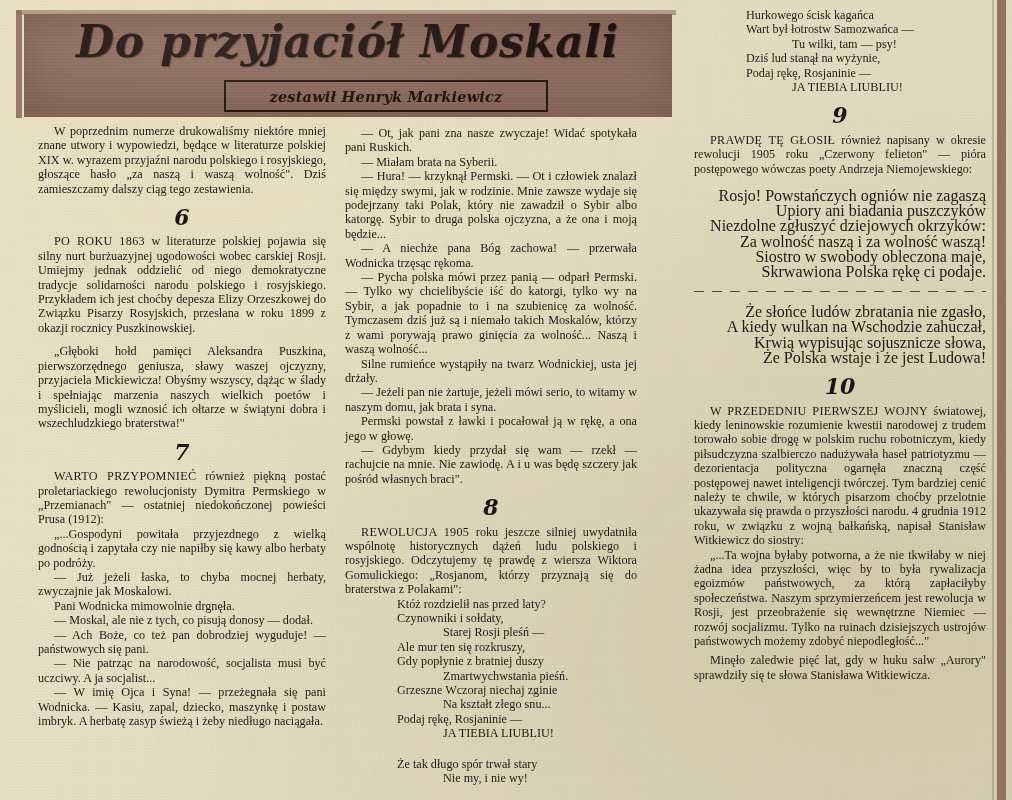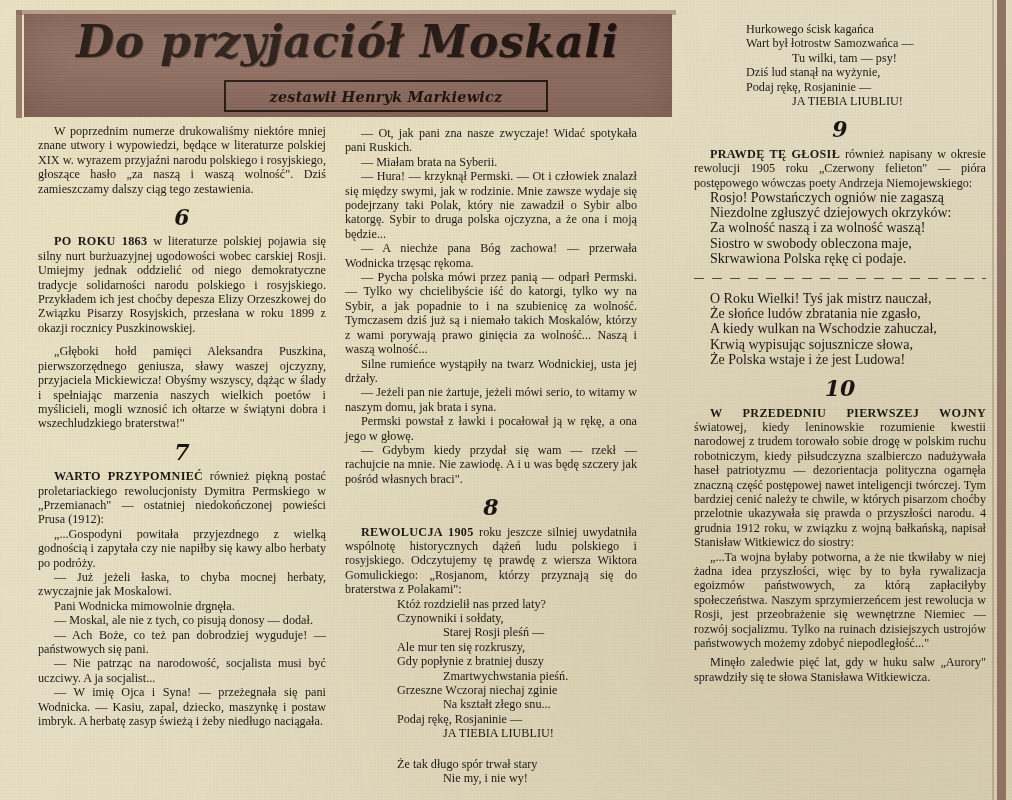--- a/index.html
+++ b/index.html
@@ -119,27 +119,27 @@
     position: absolute;
     top: 0;
     font-size: 12.2px;
     line-height: 14.4px;
     text-align: justify;
     text-justify: inter-word;
     hyphens: none;
   }
   #col-1 { left: 38px;  width: 288px; top: 124px; }
   #col-2 { left: 345px; width: 292px; top: 126px; }
-  #col-3 { left: 694px; width: 292px; top: 22px; }
+  #col-3 { left: 694px; width: 292px; top: 8px; }
 
   p { margin: 0; }
   p.ind { text-indent: 16px; }
   p.lead { text-indent: 16px; }
   .sc {
-    font-weight: bold;
+    font-weight: normal;
     letter-spacing: .3px;
     margin-top: 38px;
   }
   .gap { height: 9px; }
   .gap-sm { height: 5px; }
   .gap-lg { height: 16px; }
 
   .section-num {
     text-align: center;
     font-family: "DejaVu Serif", serif;
@@ -153,24 +153,25 @@
 
   .verse {
     text-align: left;
     margin: 0;
   }
   .verse div { white-space: pre-wrap; }
   .verse-ind1 { padding-left: 46px; }
   .verse-blk { padding-left: 52px; }
 
   .poem-small {
-    font-size: 14px;
+    font-size: 16px;
     line-height: 15.2px;
     padding-left: 16px;
-    text-align: left;
+    text-align: right;
+    margin-top: 12px;
   }
   .poem-small div { white-space: pre-wrap; }
 
   .dashed-rule {
     margin: 12px 0 12px 0;
     height: 1px;
     background-image: linear-gradient(to right, #3a322a 0 10px, rgba(0,0,0,0) 10px 18px);
     background-size: 18px 1px;
     background-repeat: repeat-x;
     opacity: .85;
@@ -269,30 +270,30 @@
       <div>Podaj rękę, Rosjaninie —</div>
       <div class="verse-ind1">JA TIEBIA LIUBLIU!</div>
     </div>
 
     <div class="section-num">9</div>
 
     <p class="lead"><span class="sc">PRAWDĘ TĘ GŁOSIŁ</span><span> również napisany w okresie rewolucji 1905 roku „Czerwony felieton" — pióra postępowego wówczas poety Andrzeja Niemojewskiego:</span></p>
 
     <div class="poem-small">
       <div>Rosjo! Powstańczych ogniów nie zagaszą</div>
+      <div>Upiory ani biadania puszczyków</div>
       <div>Niezdolne zgłuszyć dziejowych okrzyków:</div>
       <div>Za wolność naszą i za wolność waszą!</div>
       <div>Siostro w swobody obleczona maje,</div>
       <div>Skrwawiona Polska rękę ci podaje.</div>
     </div>
 
     <div class="dashed-rule"></div>
 
     <div class="poem-small">
-      <div>O Roku Wielki! Tyś jak mistrz nauczał,</div>
       <div>Że słońce ludów zbratania nie zgasło,</div>
       <div>A kiedy wulkan na Wschodzie zahuczał,</div>
       <div>Krwią wypisując sojusznicze słowa,</div>
       <div>Że Polska wstaje i że jest Ludowa!</div>
     </div>
 
     <div class="section-num">10</div>
 
     <p class="lead"><span class="sc">W PRZEDEDNIU PIERWSZEJ WOJNY</span><span> światowej, kiedy leninowskie rozumienie kwestii narodowej z trudem torowało sobie drogę w polskim ruchu robotniczym, kiedy piłsudczyzna szalbierczo nadużywała haseł patriotyzmu — dezorientacja polityczna ogarnęła znaczną część postępowej nawet inteligencji twórczej. Tym bardziej cenić należy te chwile, w których pisarzom choćby przelotnie ukazywała się prawda o przyszłości narodu. 4 grudnia 1912 roku, w związku z wojną bałkańską, napisał Stanisław Witkiewicz do siostry:</span></p>
 

